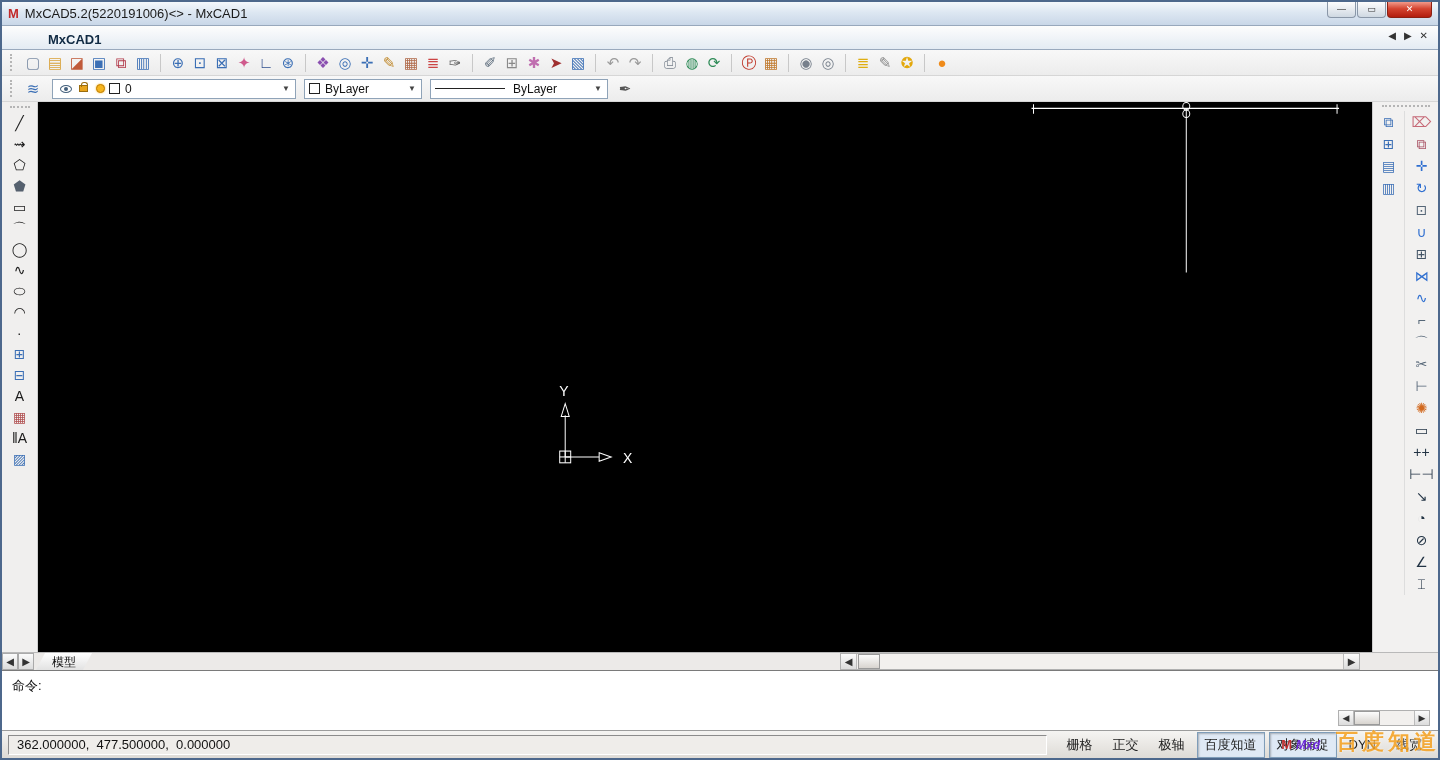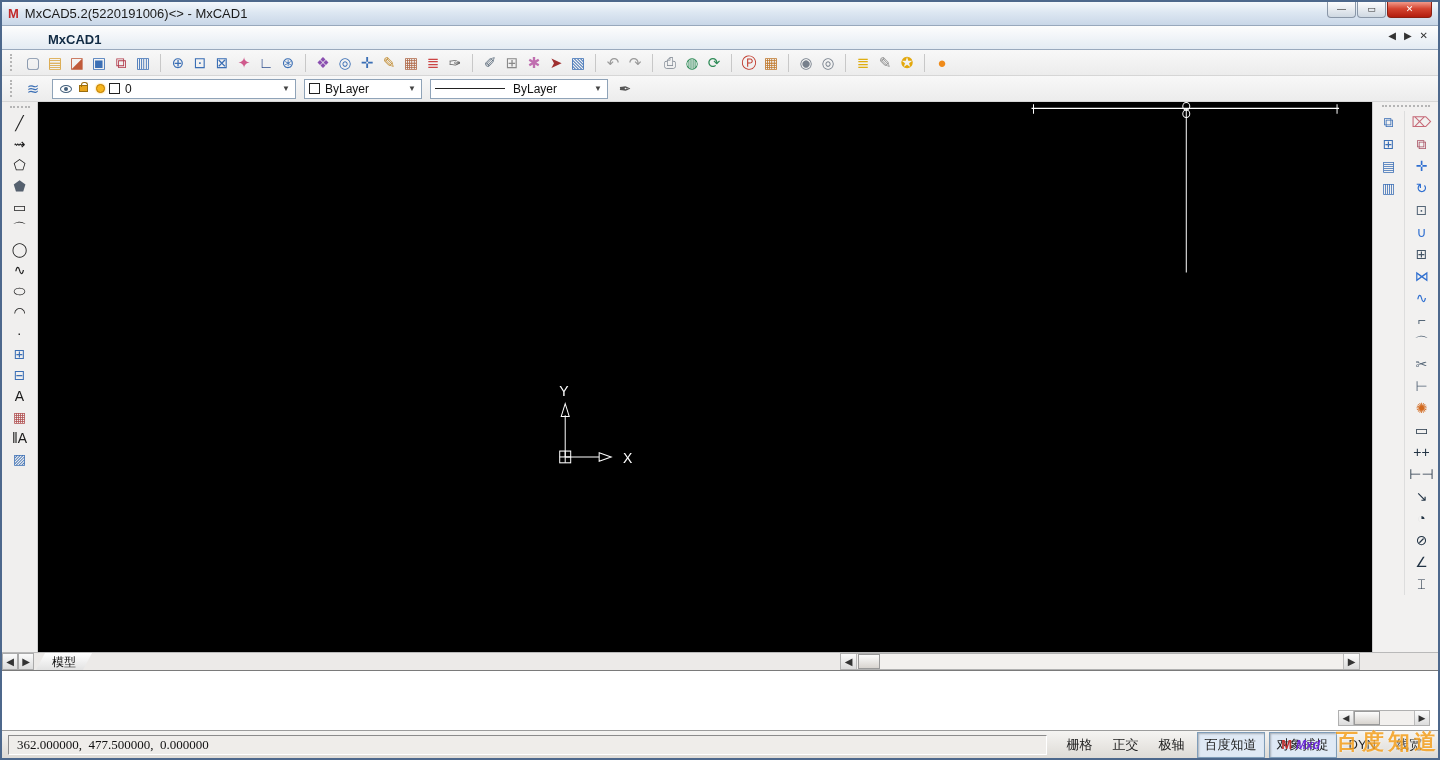--- a/index.html
+++ b/index.html
@@ -103,21 +103,21 @@
   .cmd-mini-scroll .navbtn { width:15px; border:none; border-right:1px solid #bbb; }
   .cmd-mini-scroll .thumb { width:26px; background:linear-gradient(#fcfcfc,#d8d4cf); border:1px solid #9a9a9a; }
   .cmd-mini-scroll .track { flex:1; }
   .cmd-mini-scroll .navbtn:last-child { border-left:1px solid #bbb; border-right:none; }
 
   
   .statusbar { height:28px; flex:0 0 28px; background:linear-gradient(#f5f4f2,#dedbd6);
     border-top:1px solid #9c9c9c; display:flex; align-items:center; padding:0 6px; position:relative; }
   .coords { flex:1; height:20px; line-height:18px; padding:0 8px; margin-right:10px;
     border:1px solid; border-color:#8c8c8c #fff #fff #8c8c8c; background:#efedea;
-    white-space:pre; font-size:13px;font-family:Liberation Serif, serif; }
+    white-space:pre; font-size:13px; }
   .toggle { padding:3px 7px; margin:6px 2px; font-size:13px; color:#222; border:1px solid transparent; }
   .toggle.active { border-color:#7f9db9; background:#dfe9f5;
     box-shadow:inset 1px 1px 2px rgba(0,0,0,.25); }
   .brand { display:flex; align-items:center; margin-left:8px; gap:4px; }
   .brand .logo { color:#c23030; font-weight:bold; font-size:13px; }
   .brand .lbl { color:#6d28d9; font-weight:bold; font-style:italic; font-size:12px; }
   .watermark { position:absolute; right:-2px; bottom:1px; color:#f5a01e; opacity:.85;
     font-size:22px; font-weight:bold; letter-spacing:4px; text-shadow:0 0 2px #fff; pointer-events:none; }
 </style>
 </head>
@@ -480,20 +480,21 @@
     <div class="hscroll">
       <div class="navbtn" style="border:none;border-right:1px solid #bbb">◀</div>
       <div class="thumb"></div>
       <div class="track"></div>
       <div class="navbtn" style="border:none;border-left:1px solid #bbb">▶</div>
     </div>
     <div class="pad-right"></div>
   </div>
 
   <div class="cmdpanel">
+    <div class="cmd-line">命令:</div>
     <div class="cmd-mini-scroll">
       <div class="navbtn">◀</div>
       <div class="thumb"></div>
       <div class="track"></div>
       <div class="navbtn">▶</div>
     </div>
   </div>
 
   <div class="statusbar">
     <div class="coords">362.000000,  477.500000,  0.000000</div>

